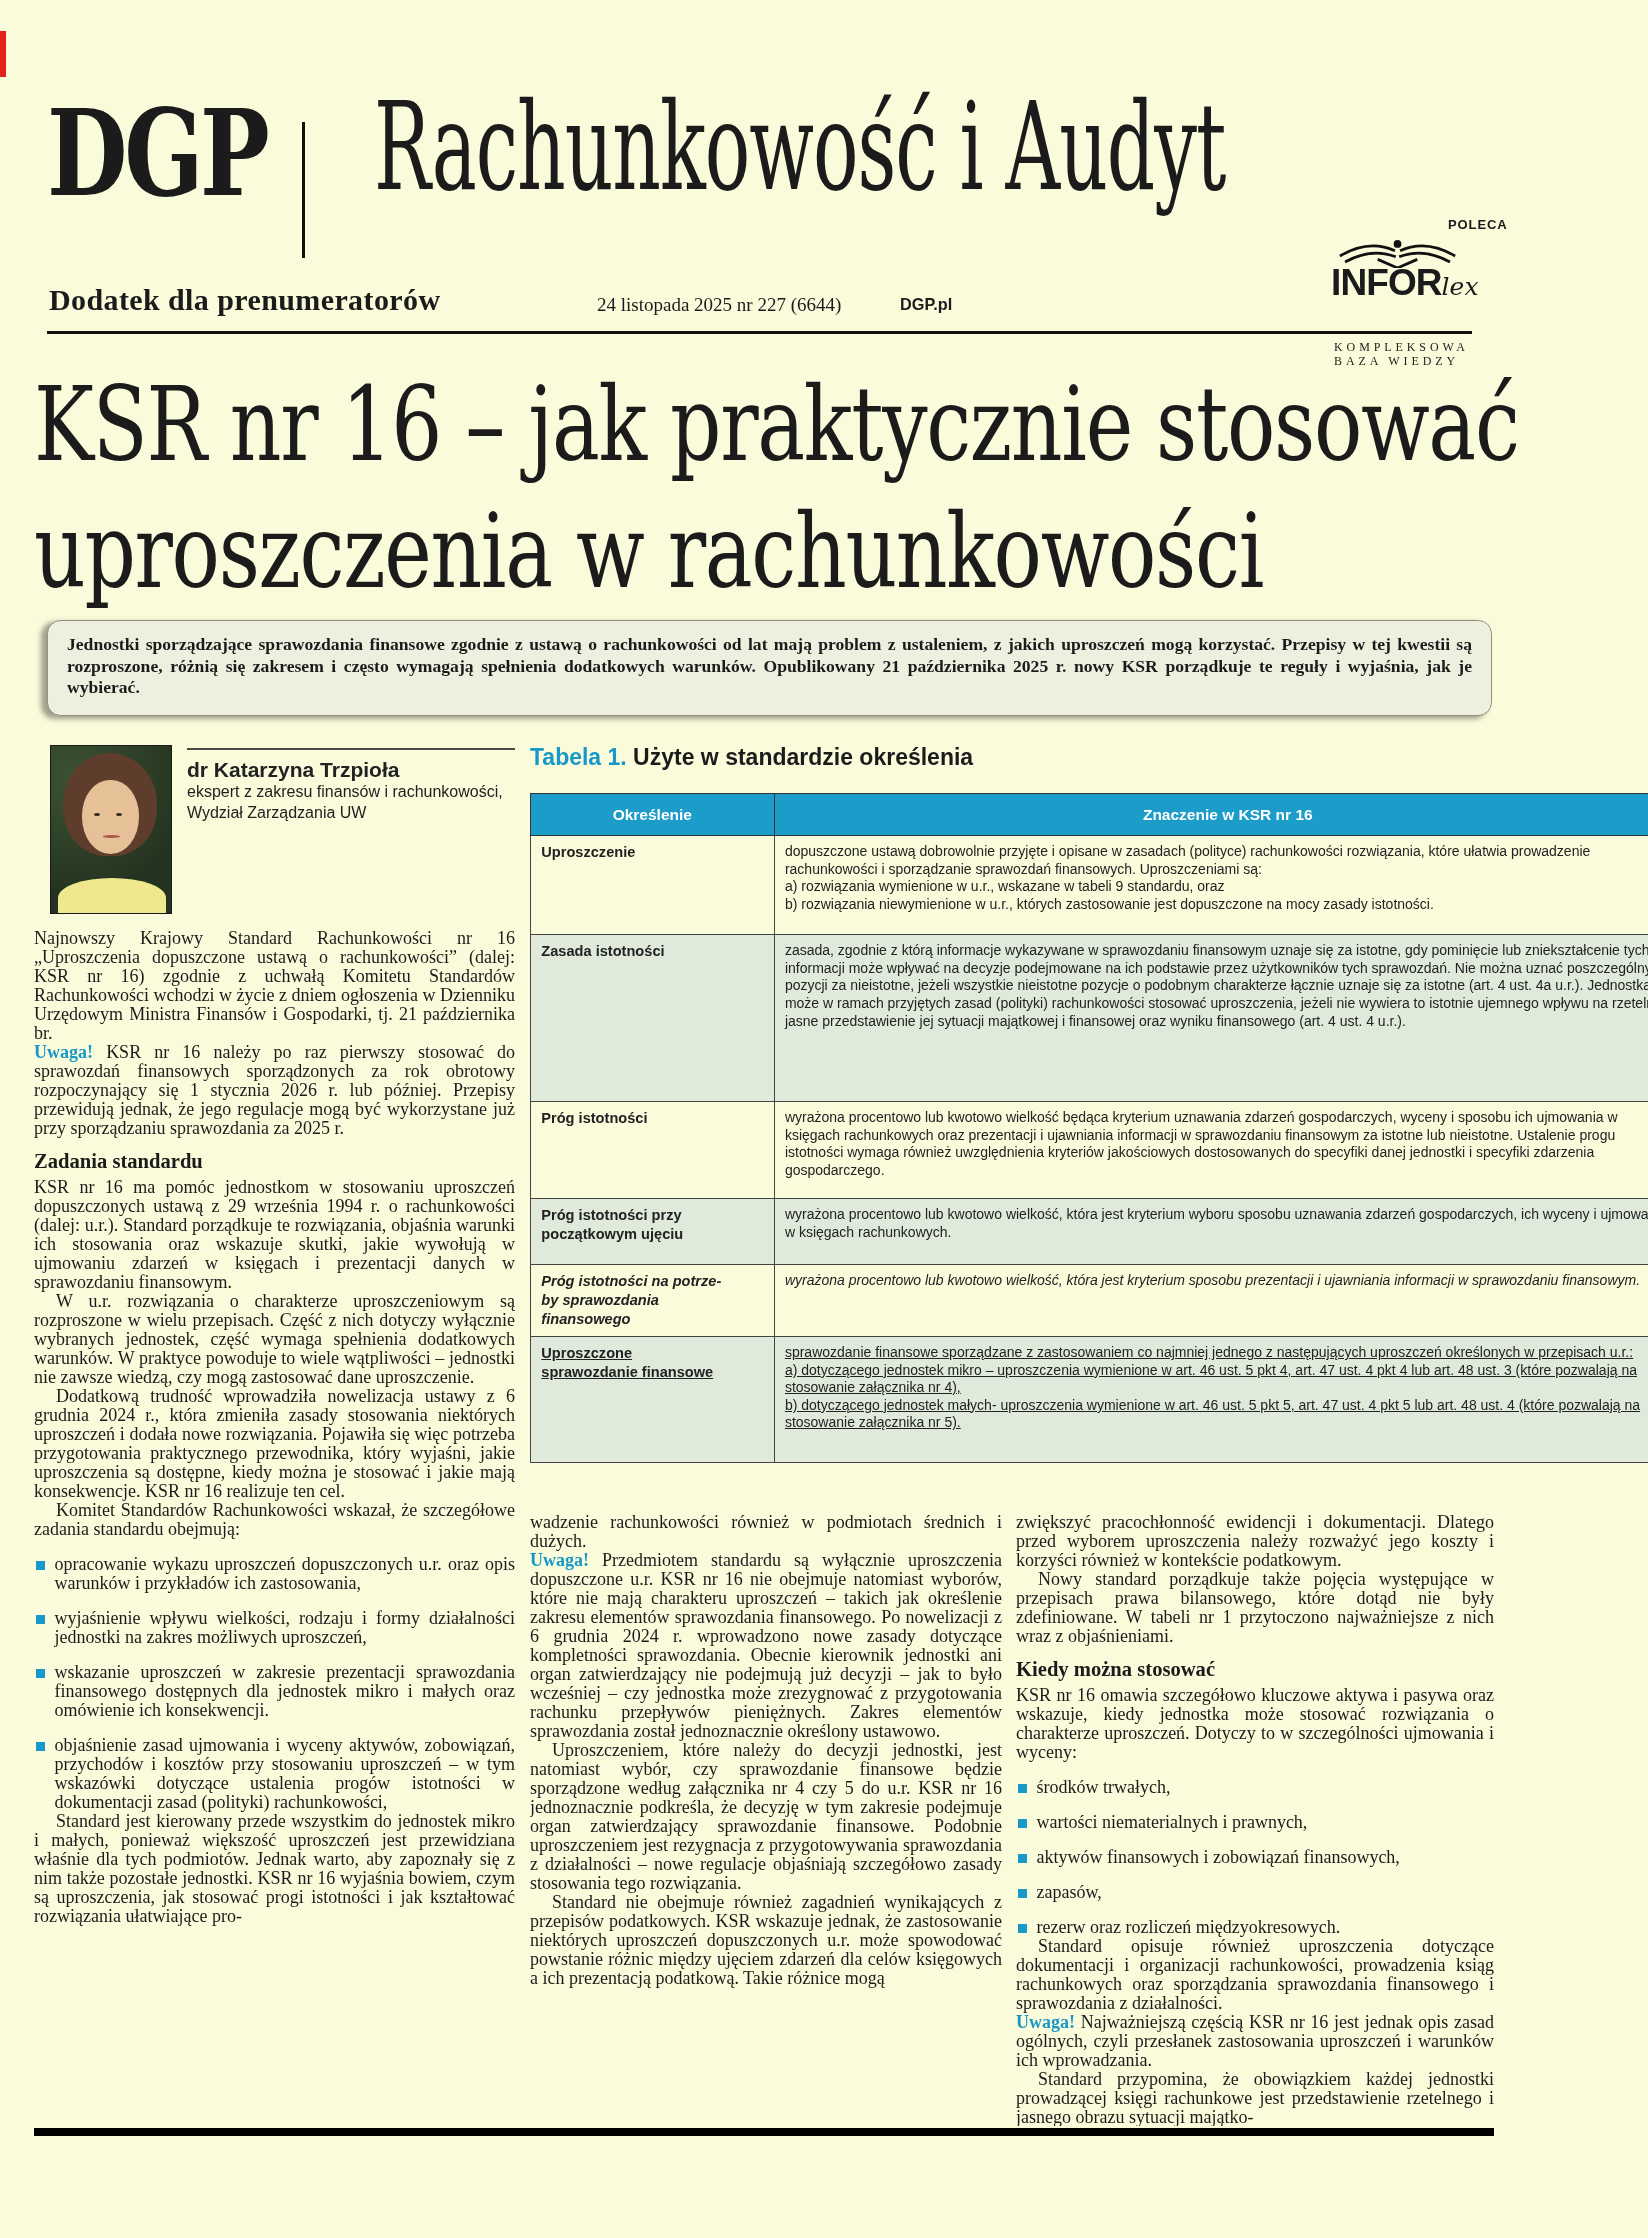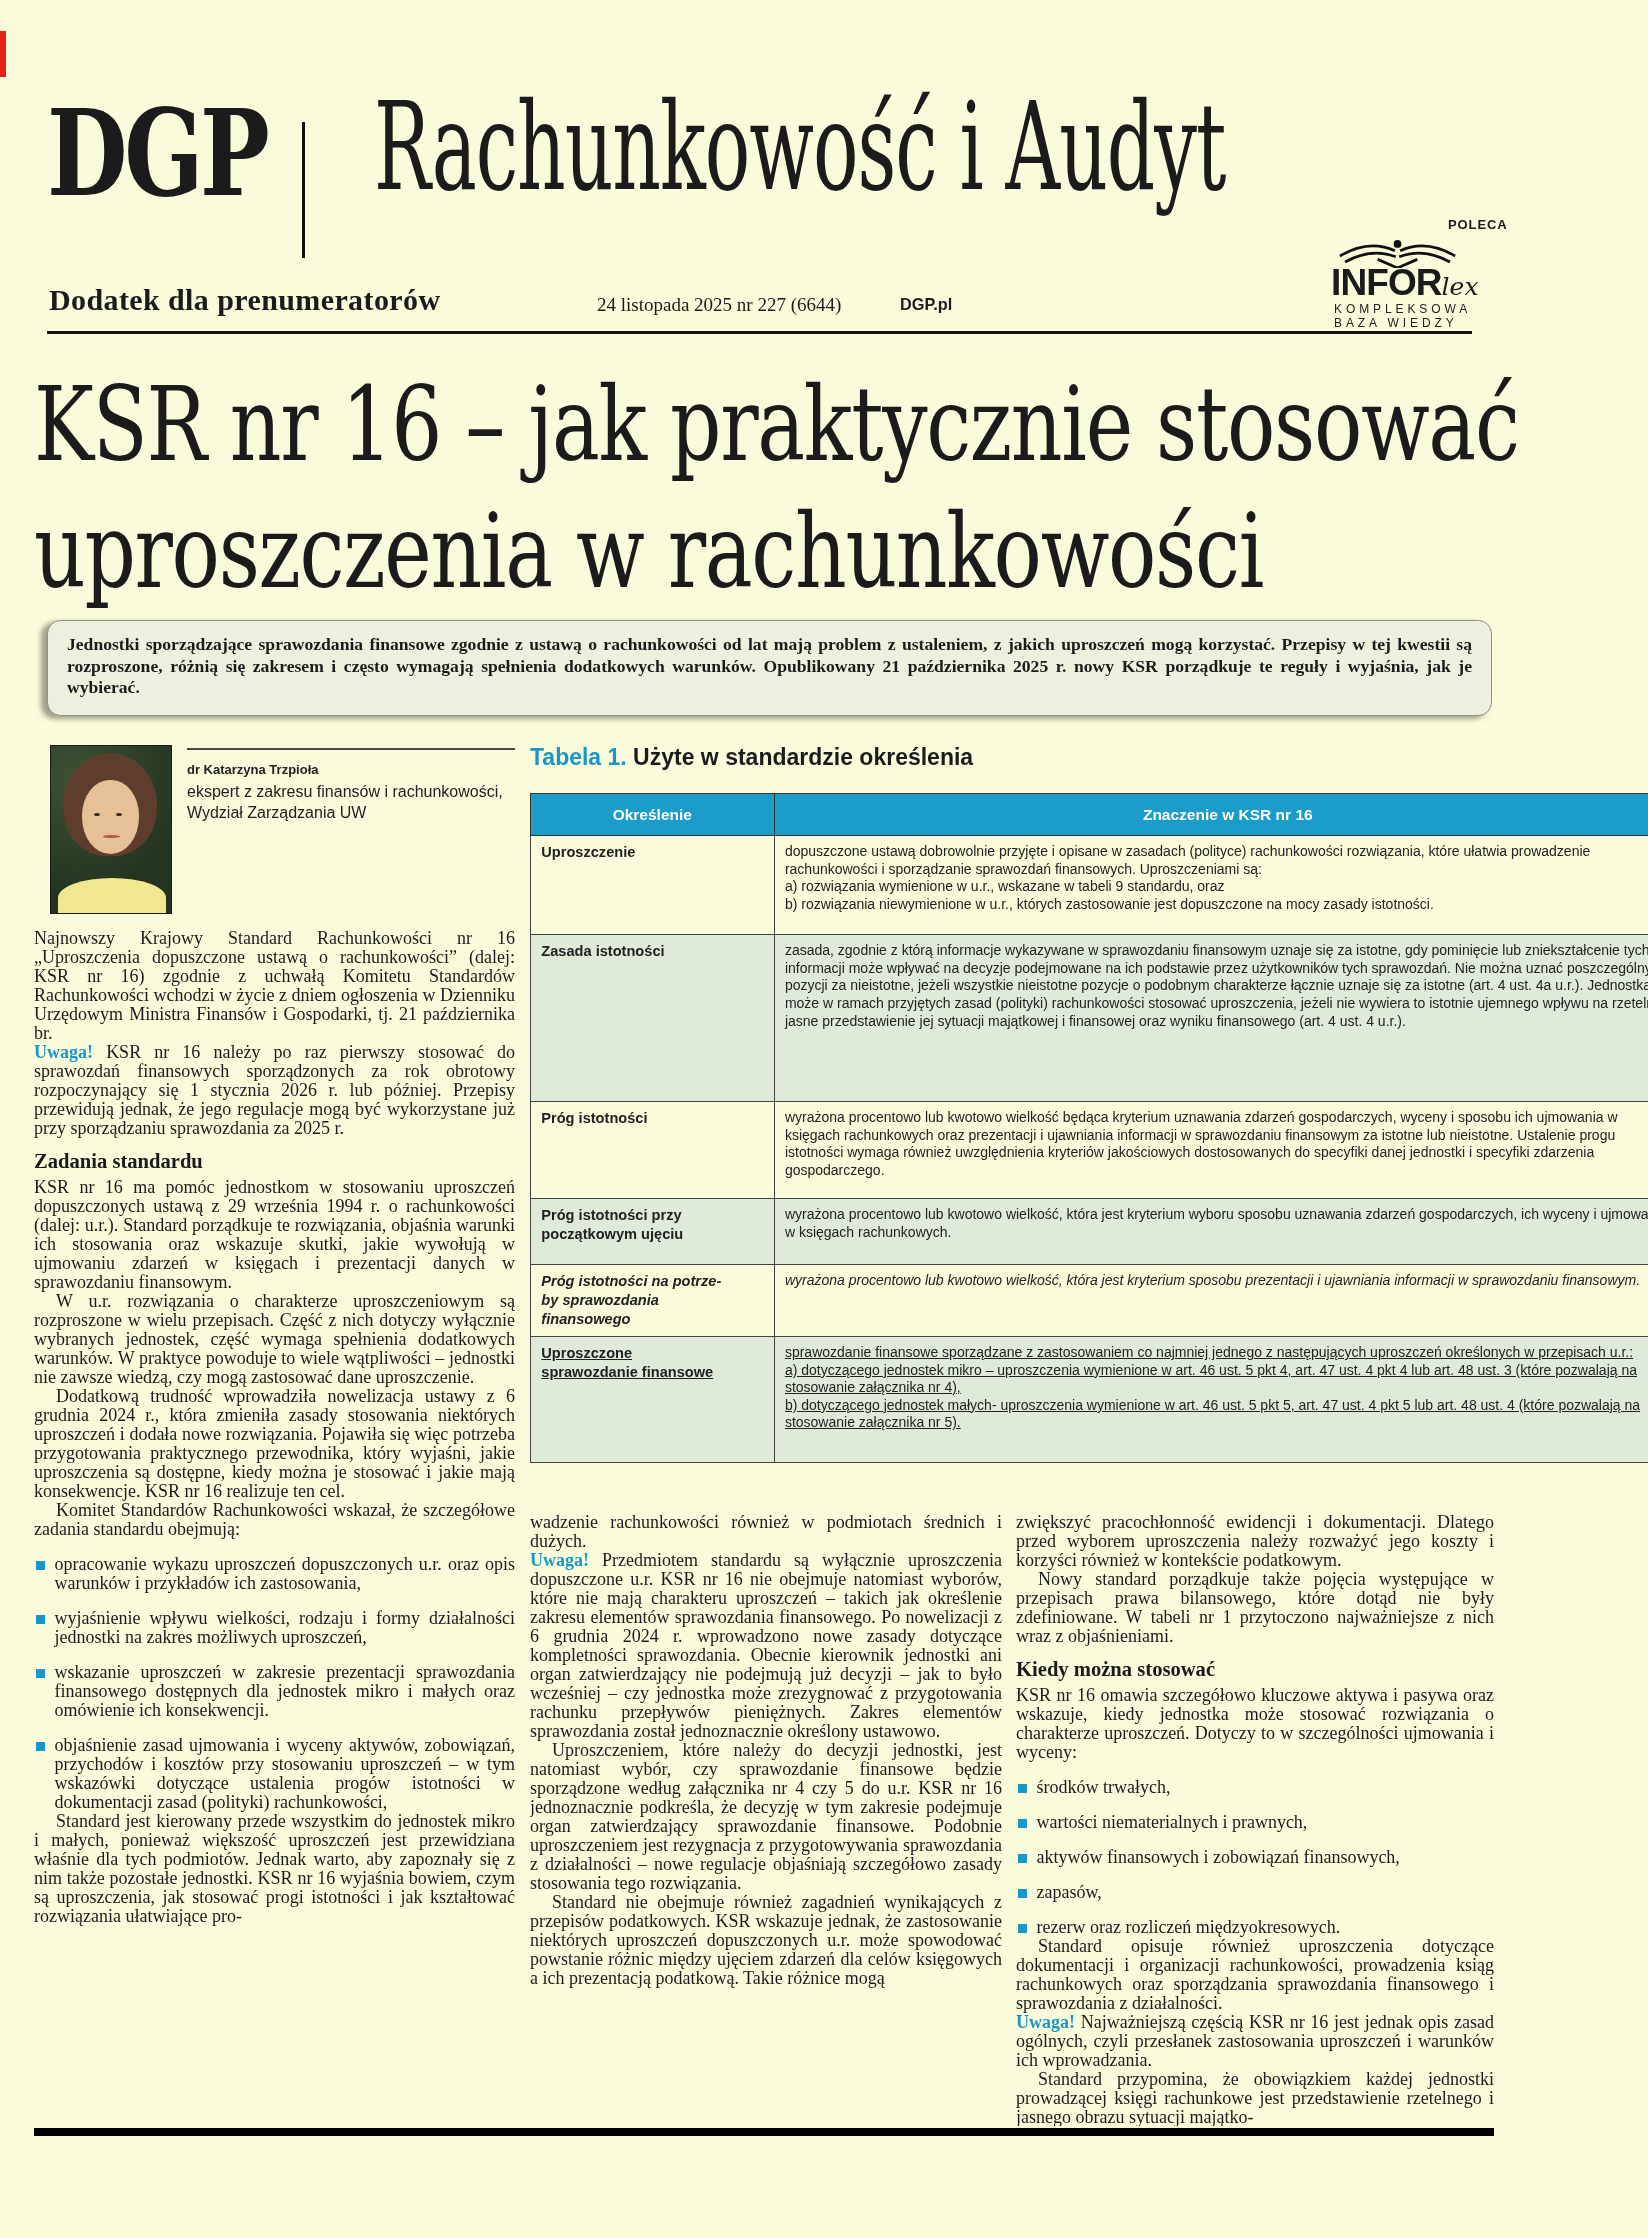--- a/index.html
+++ b/index.html
@@ -19,21 +19,21 @@
               letter-spacing:-1.7px;transform:scaleX(.62);transform-origin:left top;white-space:nowrap;}
   .mast-subtitle{position:absolute;left:49px;top:283px;font-weight:bold;font-size:30px;letter-spacing:0.4px;white-space:nowrap;}
   .mast-issue{position:absolute;left:597px;top:294px;font-size:19px;white-space:nowrap;}
   .mast-site{position:absolute;left:900px;top:295px;font-family:"Liberation Sans",sans-serif;font-weight:bold;font-size:16.3px;}
   .poleca{position:absolute;left:1448px;top:217px;font-family:"Liberation Sans",sans-serif;font-weight:bold;
           font-size:13px;letter-spacing:0.9px;}
   .emblem{position:absolute;left:1333px;top:237px;}
   .infor-name{position:absolute;left:1331px;top:264px;font-family:"Liberation Sans",sans-serif;font-weight:bold;
               font-size:37px;letter-spacing:-0.9px;line-height:1;}
   .infor-lex{font-family:"DejaVu Serif",serif;font-style:italic;font-weight:normal;font-size:25px;letter-spacing:0;}
-  .infor-tag{position:absolute;left:1334px;font-family:Liberation Sans, sans-serif;font-size:12px;letter-spacing:3.9px;color:#222;}
+  .infor-tag{position:absolute;left:1334px;font-family:Liberation Serif, serif;font-size:12px;letter-spacing:3.9px;color:#222;margin-top:38px;}
   .tag1{top:302px;} .tag2{top:316px;}
   .header-rule{position:absolute;left:47px;top:331px;width:1425px;height:3.4px;background:#111;}
 
   
   .headline{position:absolute;left:34px;top:361px;transform:scaleX(.78);transform-origin:left top;
             font-family:"DejaVu Serif",serif;font-size:103px;line-height:127px;letter-spacing:-1.7px;white-space:nowrap;}
 
   
   .lead-box{position:absolute;left:47px;top:620px;width:1405px;height:68px;background:var(--leadBg);
             border:1.3px solid #8f9080;border-radius:13.7px;padding:13px 19px;
@@ -45,21 +45,21 @@
          background:radial-gradient(circle at 20% 20%,#3c5234,#24331f 70%);overflow:hidden;box-sizing:border-box;}
   .hair{position:absolute;left:12px;top:6.9px;width:94px;height:103px;background:#5f3d2c;border-radius:50% 50% 46% 46%;}
   .face{position:absolute;left:31px;top:34px;width:57px;height:74px;background:#e6c096;border-radius:48% 48% 50% 50%;}
   .eye{position:absolute;top:33px;width:6px;height:3.4px;background:#3a2a20;border-radius:50%;}
   .eye.l{left:12px;} .eye.r{left:34px;}
   .mouth{position:absolute;left:20.6px;top:55px;width:17px;height:3.4px;background:#b05a4a;border-radius:40%;}
   .shirt{position:absolute;left:6.9px;bottom:-5.2px;width:108px;height:40px;background:#efe88f;border-radius:50% 50% 0 0;}
   .author-rule{position:absolute;left:187px;top:748px;width:328px;height:1.7px;background:#4a4a42;}
   .author-text{position:absolute;left:187px;top:759px;width:337px;font-family:"Liberation Sans",sans-serif;
                font-size:16px;line-height:21.5px;color:#222;}
-  .author-text .nm{font-weight:bold;font-size:13px;}
+  .author-text .nm{font-weight:bold;font-size:21px;}
 
   
   .tbl-title{position:absolute;left:530px;top:744px;font-family:"Liberation Sans",sans-serif;
              font-weight:bold;font-size:23px;}
   .tbl-title .lbl{color:var(--accent);}
   .tbl-wrap{position:absolute;left:530px;top:793px;width:1152px;}
   table.tbl{border-collapse:collapse;width:100%;font-family:"Liberation Sans",sans-serif;color:#222;}
   .tbl th{background:var(--tableHeader);color:#fff;font-size:15.5px;font-weight:bold;height:38px;
           border:1.7px solid #333;text-align:center;padding:1.7px 6.9px;}
   .tbl td{border:1.7px solid #444;padding:6.9px 10.3px;vertical-align:top;font-size:14px;line-height:17.6px;}

